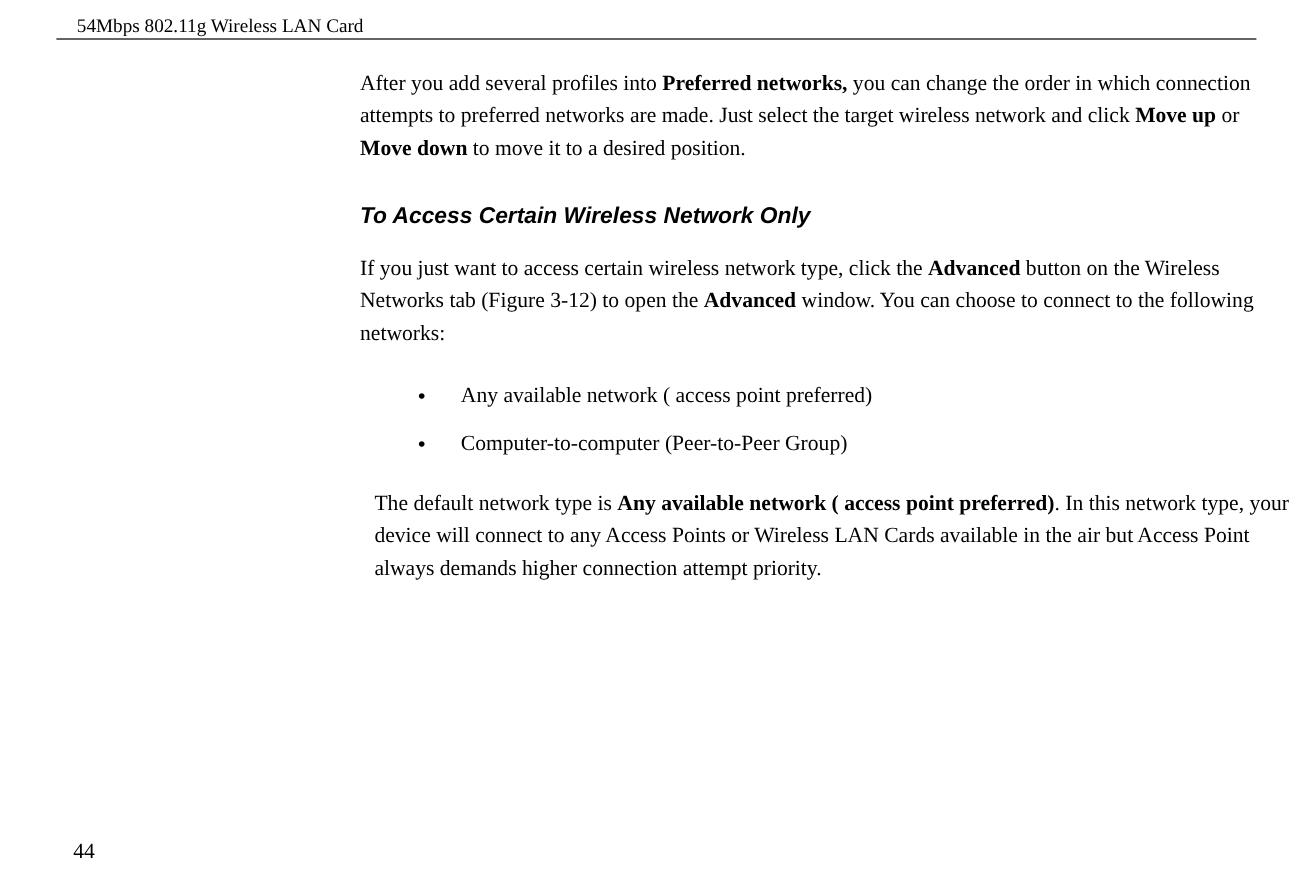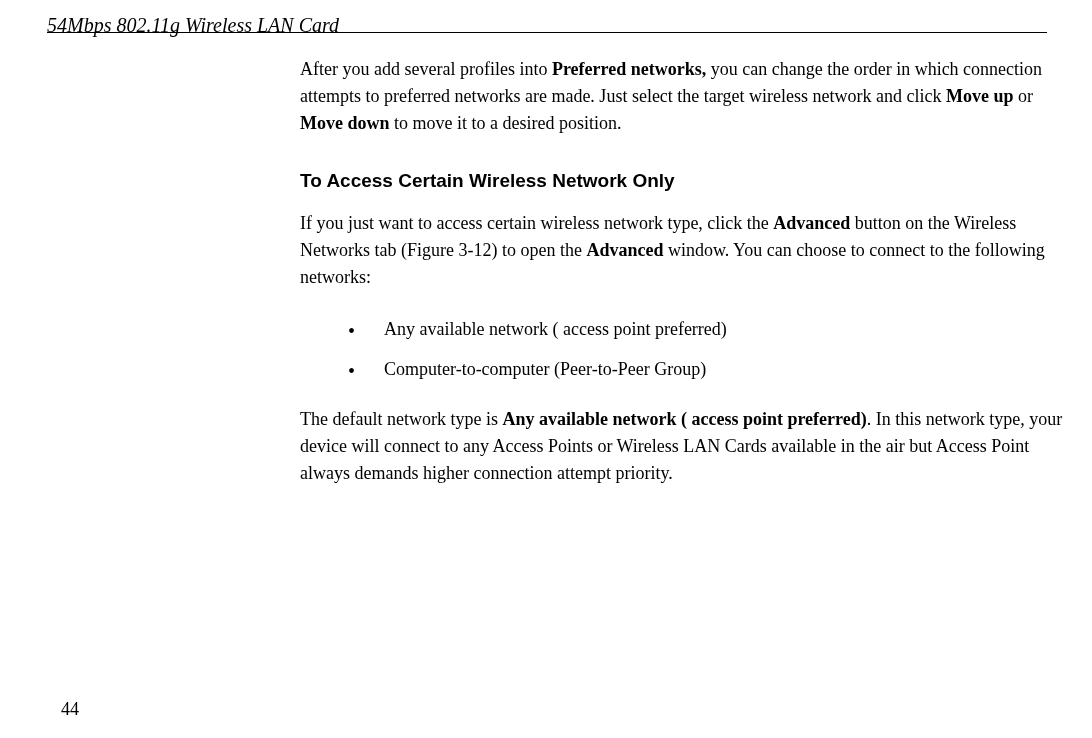--- a/index.html
+++ b/index.html
@@ -11,23 +11,22 @@
       width: 1092px;
       height: 738px;
       background: #fff;
       font-family: "Times New Roman", Times, serif;
       position: relative;
       color: #000;
     }
     .header {
       position: absolute;
       top: 14px;
-      left: 47px;
-      font-style: italic;
-      font-size: 20px;
+      left: 64px;
+      font-size: 16px;
     }
     .header-line {
       position: absolute;
       top: 32px;
       left: 47px;
       width: 1000px;
       height: 1px;
       background: #000;
     }
     .content {
@@ -37,20 +36,21 @@
       width: 780px;
       font-size: 18px;
       line-height: 1.5;
     }
     .para1 {
       margin-bottom: 30px;
     }
     .subheading {
       font-family: Arial, Helvetica, sans-serif;
       font-weight: bold;
+      font-style: italic;
       font-size: 19px;
       margin-bottom: 14px;
     }
     .para2 {
       margin-bottom: 24px;
     }
     .bullet-list {
       list-style: none;
       margin-bottom: 22px;
     }
@@ -61,20 +61,21 @@
       line-height: 1.6;
     }
     .bullet-list li::before {
       content: "•";
       position: absolute;
       left: 48px;
       font-size: 20px;
     }
     .para3 {
       margin-bottom: 24px;
+      margin-left: 12px;
     }
     .para4 {
       margin-bottom: 20px;
     }
     .page-number {
       position: absolute;
       bottom: 18px;
       left: 61px;
       font-size: 18px;
     }

